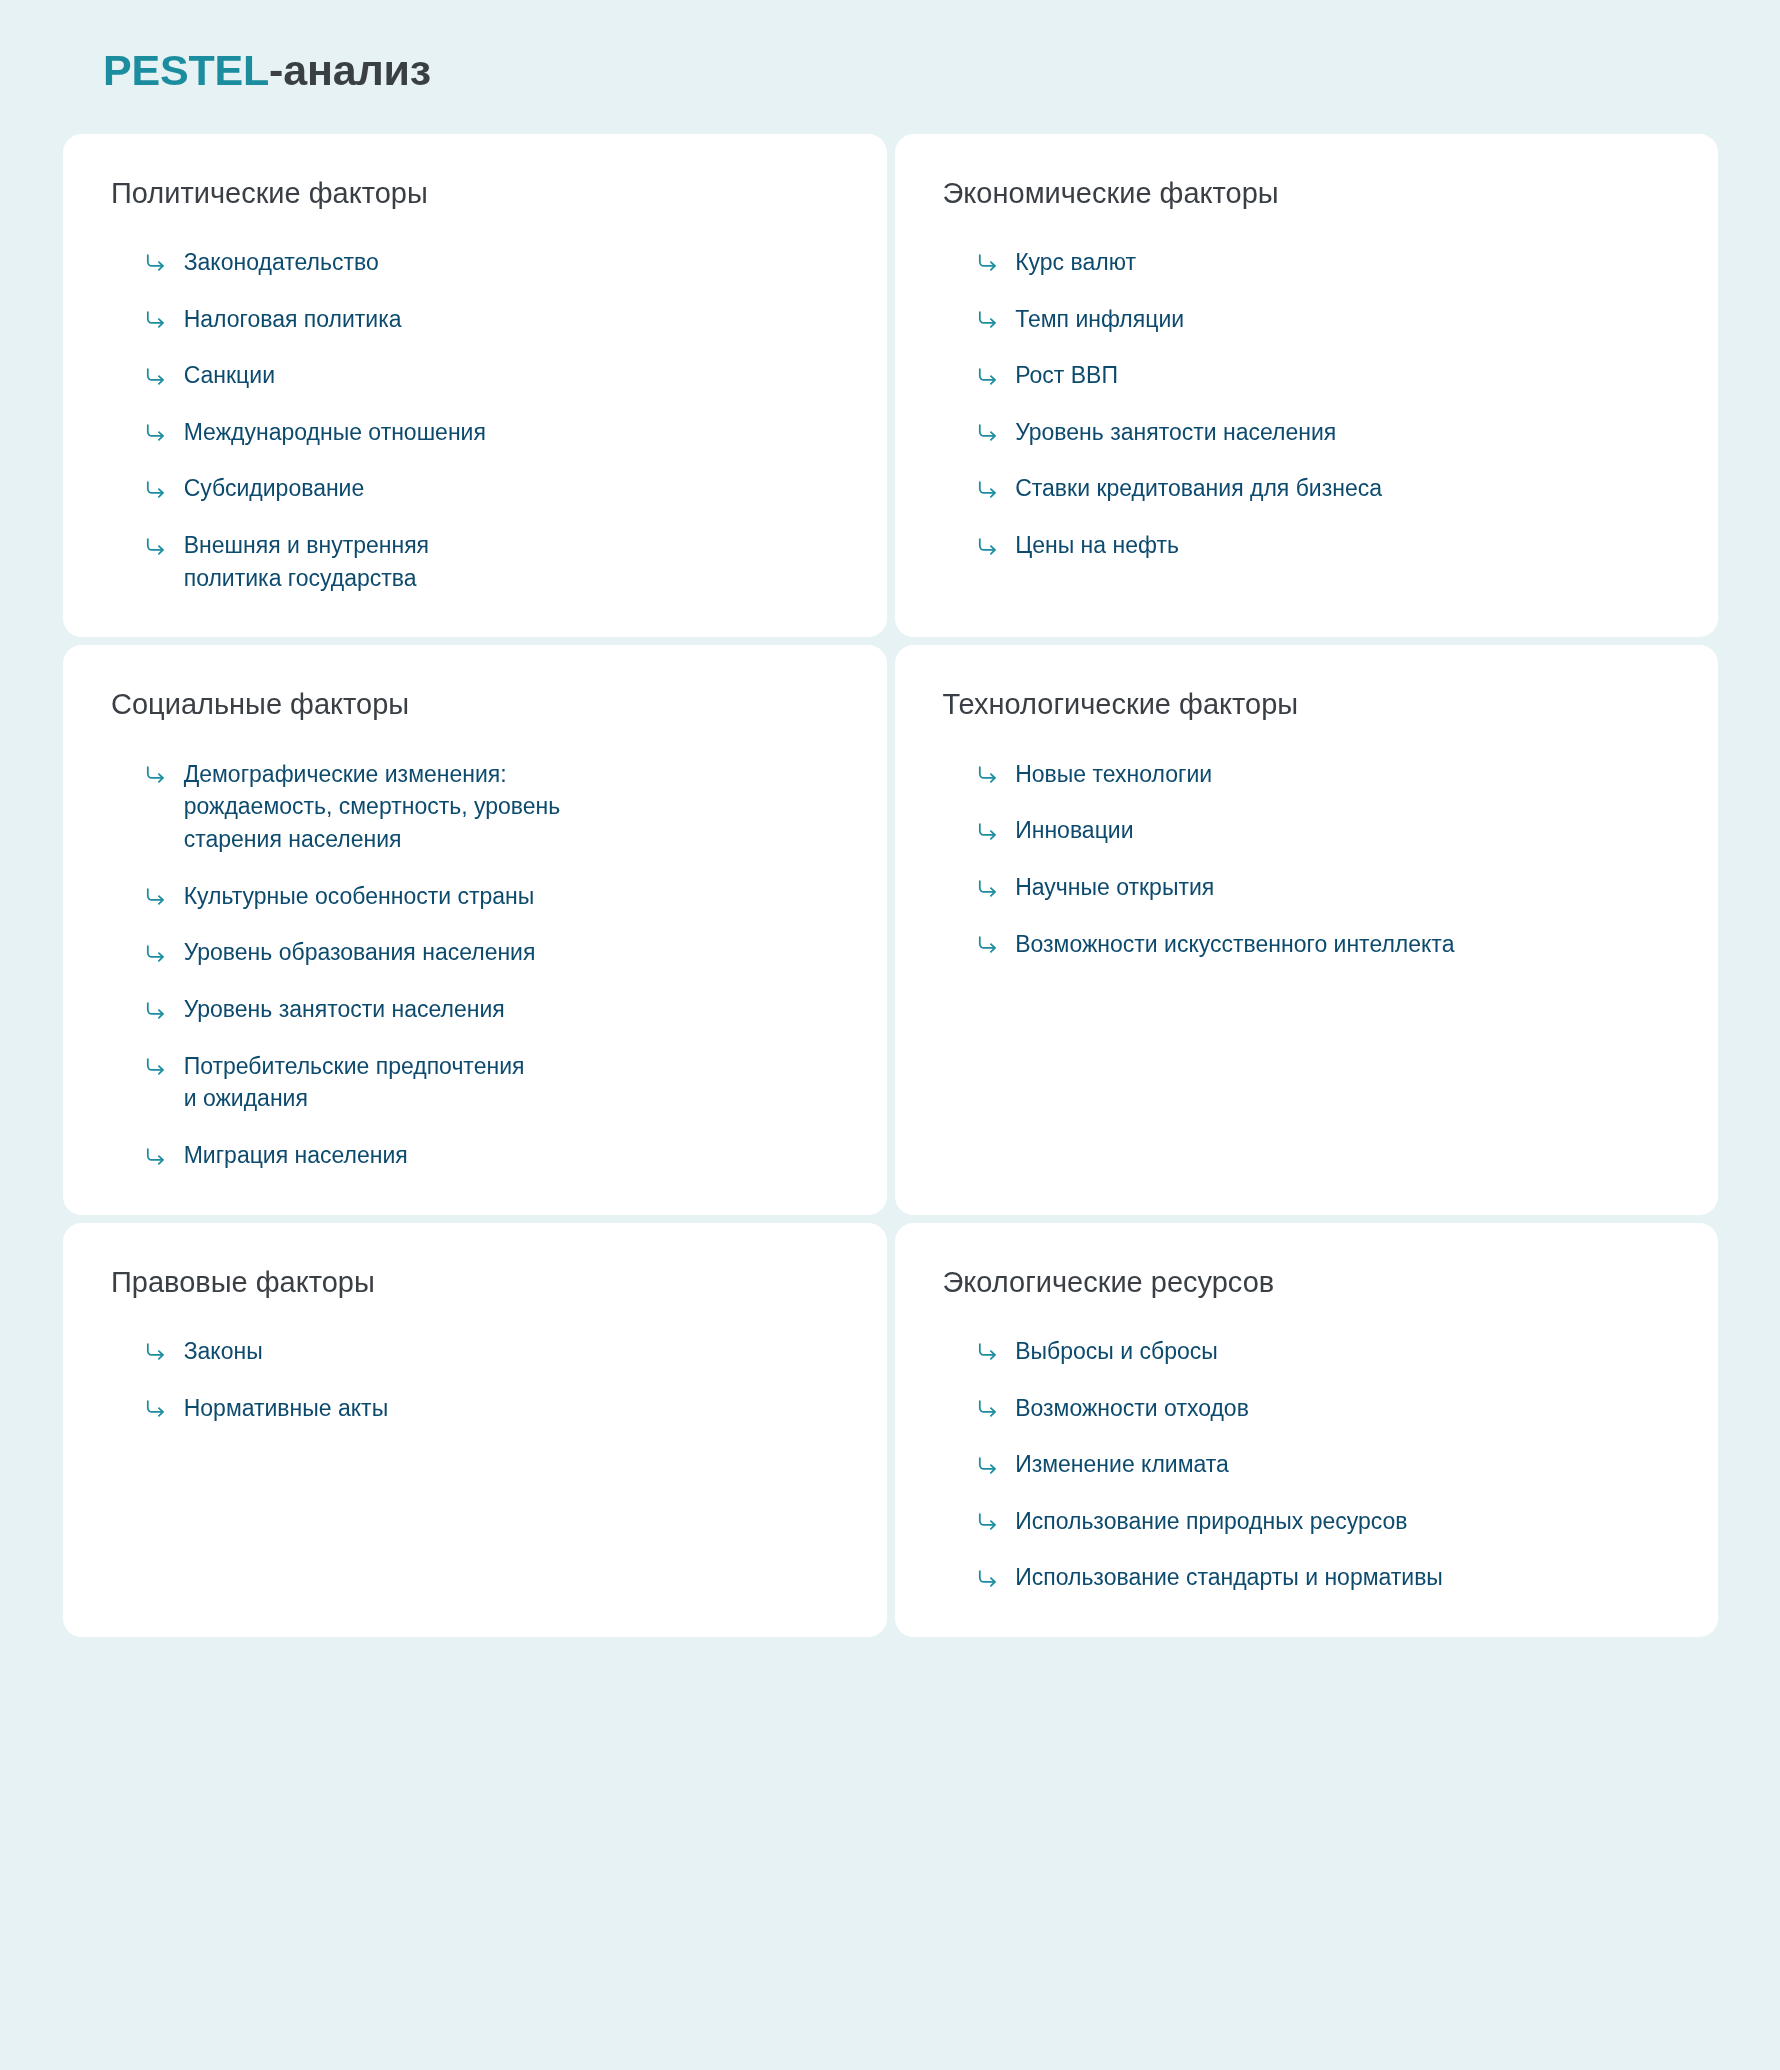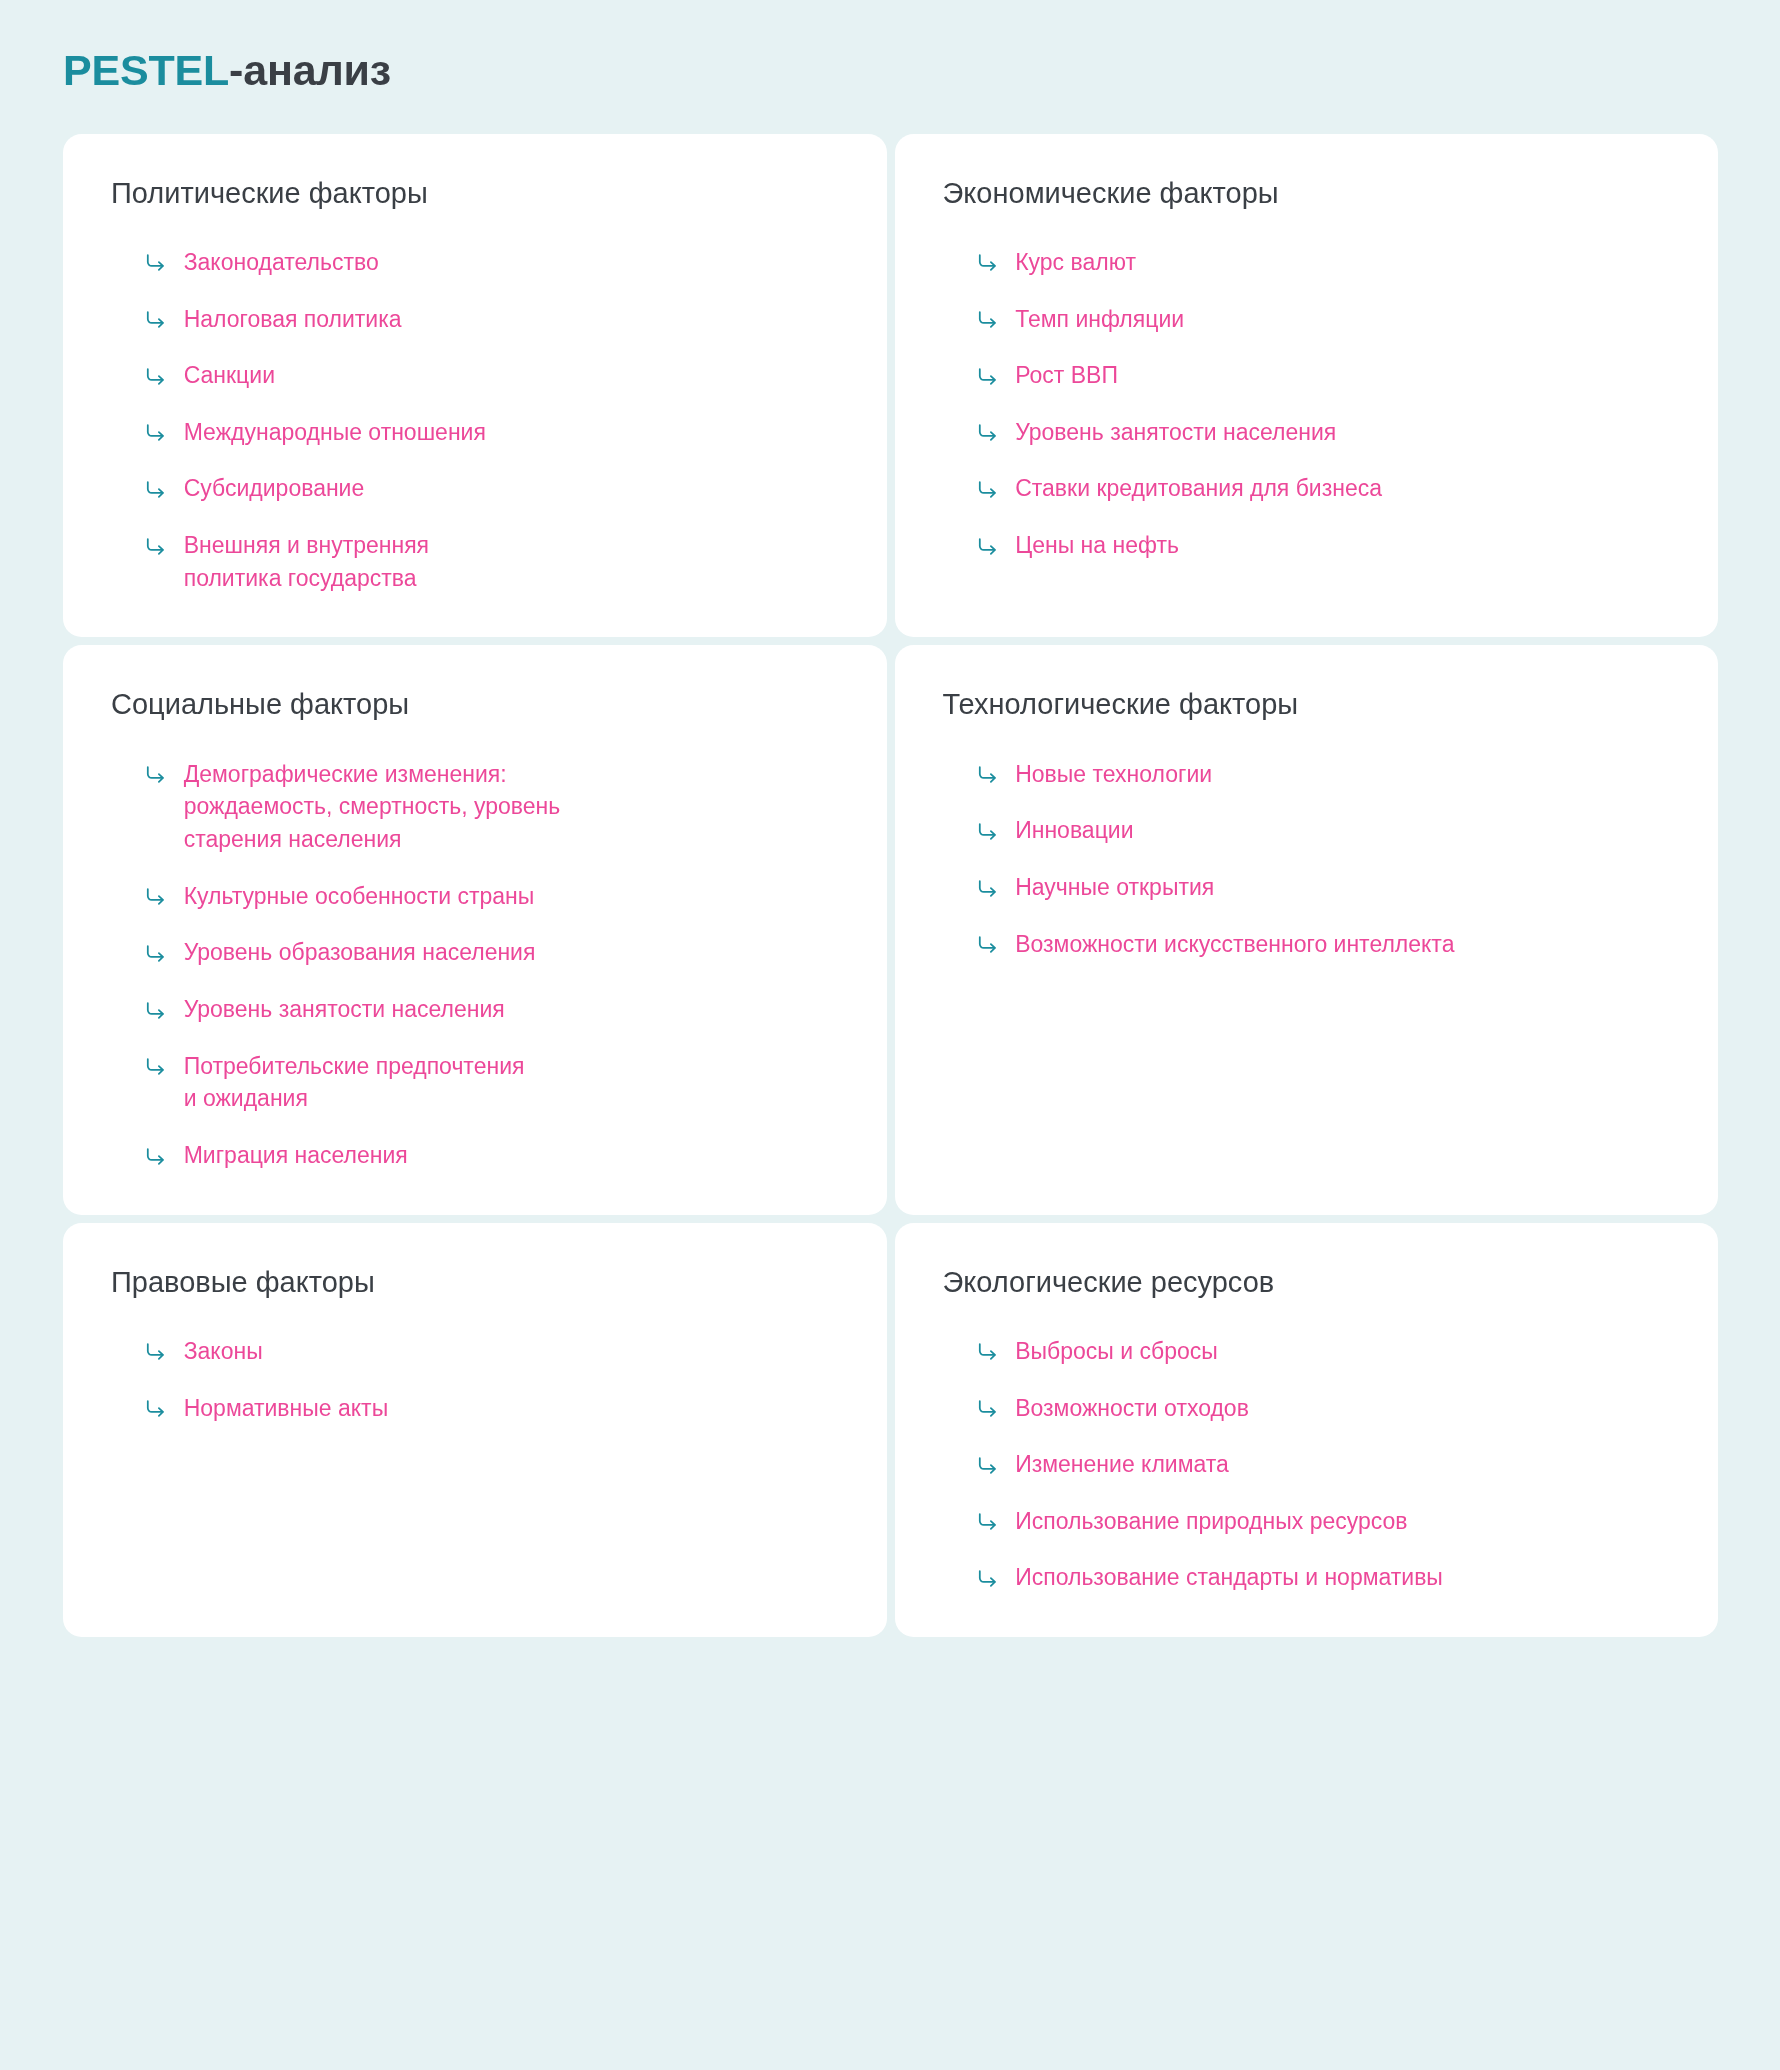--- a/index.html
+++ b/index.html
@@ -27,20 +27,21 @@
   .page-title {
     font-size: 43px;
     font-weight: 700;
     letter-spacing: -0.2px;
     padding-top: 45px;
     padding-bottom: 37px;
     padding-left: 0;
     line-height: 1.2;
     color: #3a3f45;
     white-space: nowrap;
+    margin-left: 40px;
   }
   .page-title .accent { color: #1b8d9e; }
   .page-title .rest   { color: #3a3f45; }
 
   
   .grid {
     display: grid;
     grid-template-columns: 1fr 1fr;
     column-gap: 24px;
     row-gap: 24px;
@@ -86,21 +87,21 @@
     height: 24px;
     margin-top: 5.6px;
     display: block;
     color: #1b8d9e;
   }
   .arrow-icon svg { display: block; width: 24px; height: 24px; }
 
   .item-text {
     font-size: 23px;
     line-height: 1.42;
-    color: #ec4899;
+    color: #0c4a6e;
     font-weight: 400;
     white-space: pre-line;
   }
 </style>
 </head>
 <body>
 
 <div class="page">
 
   <h1 class="page-title">

